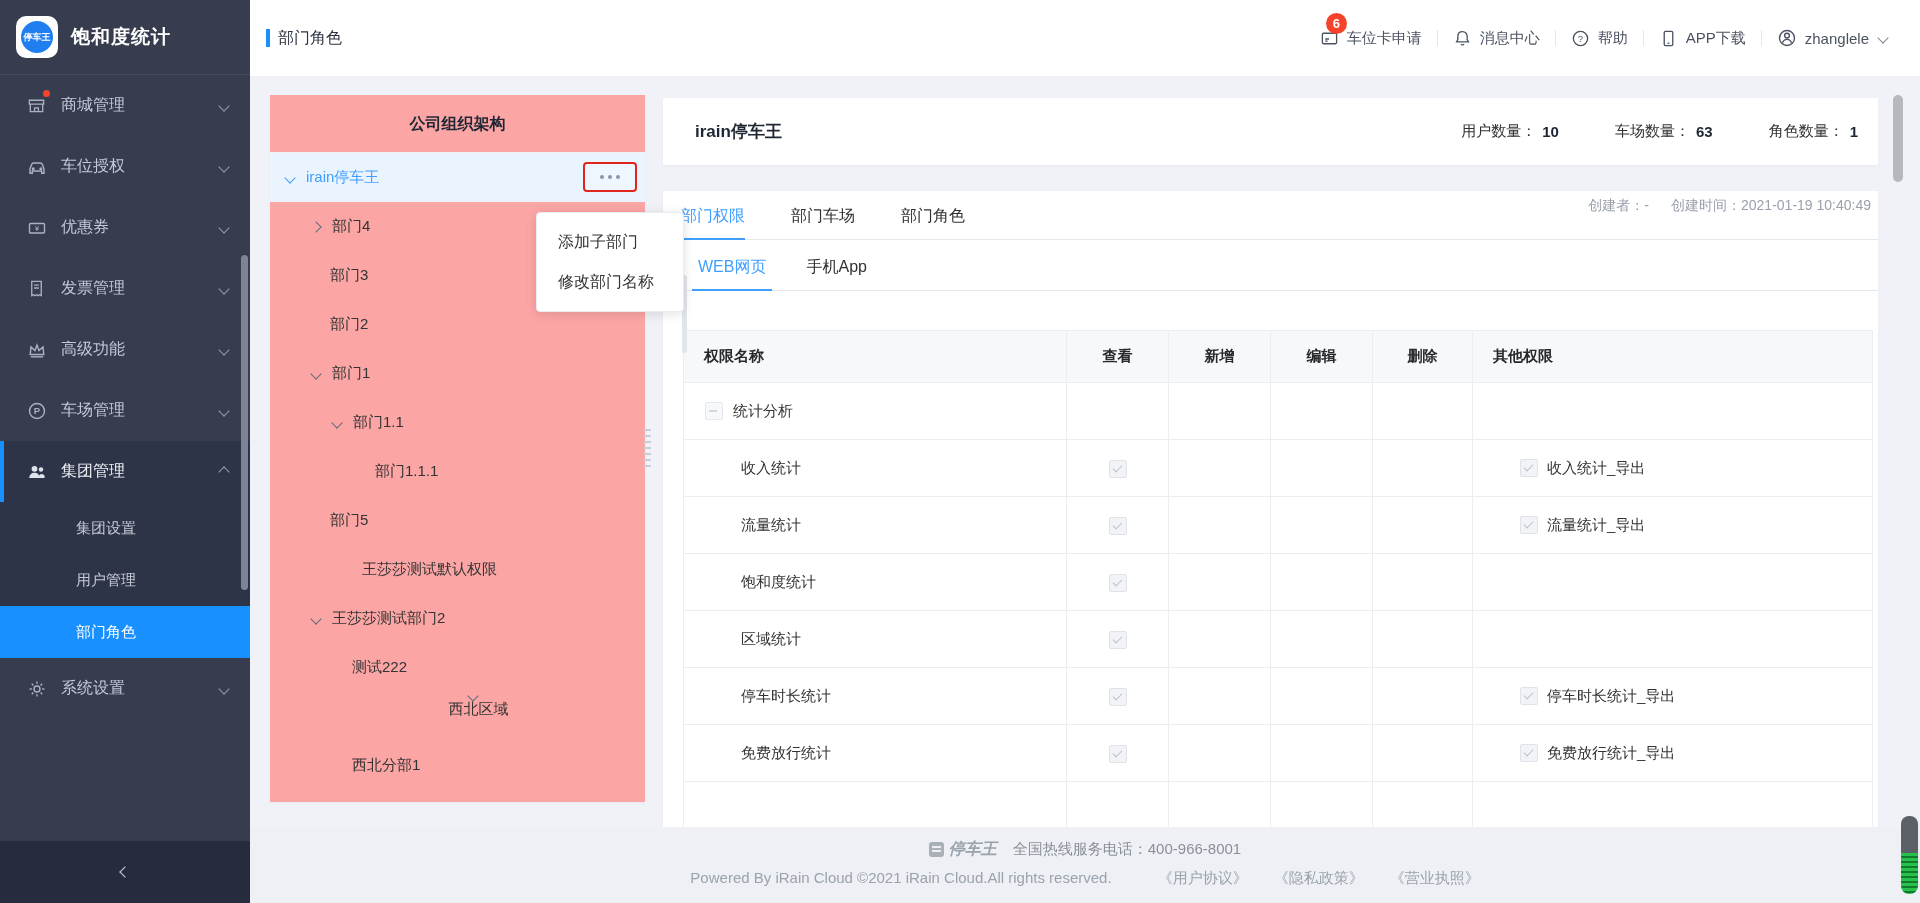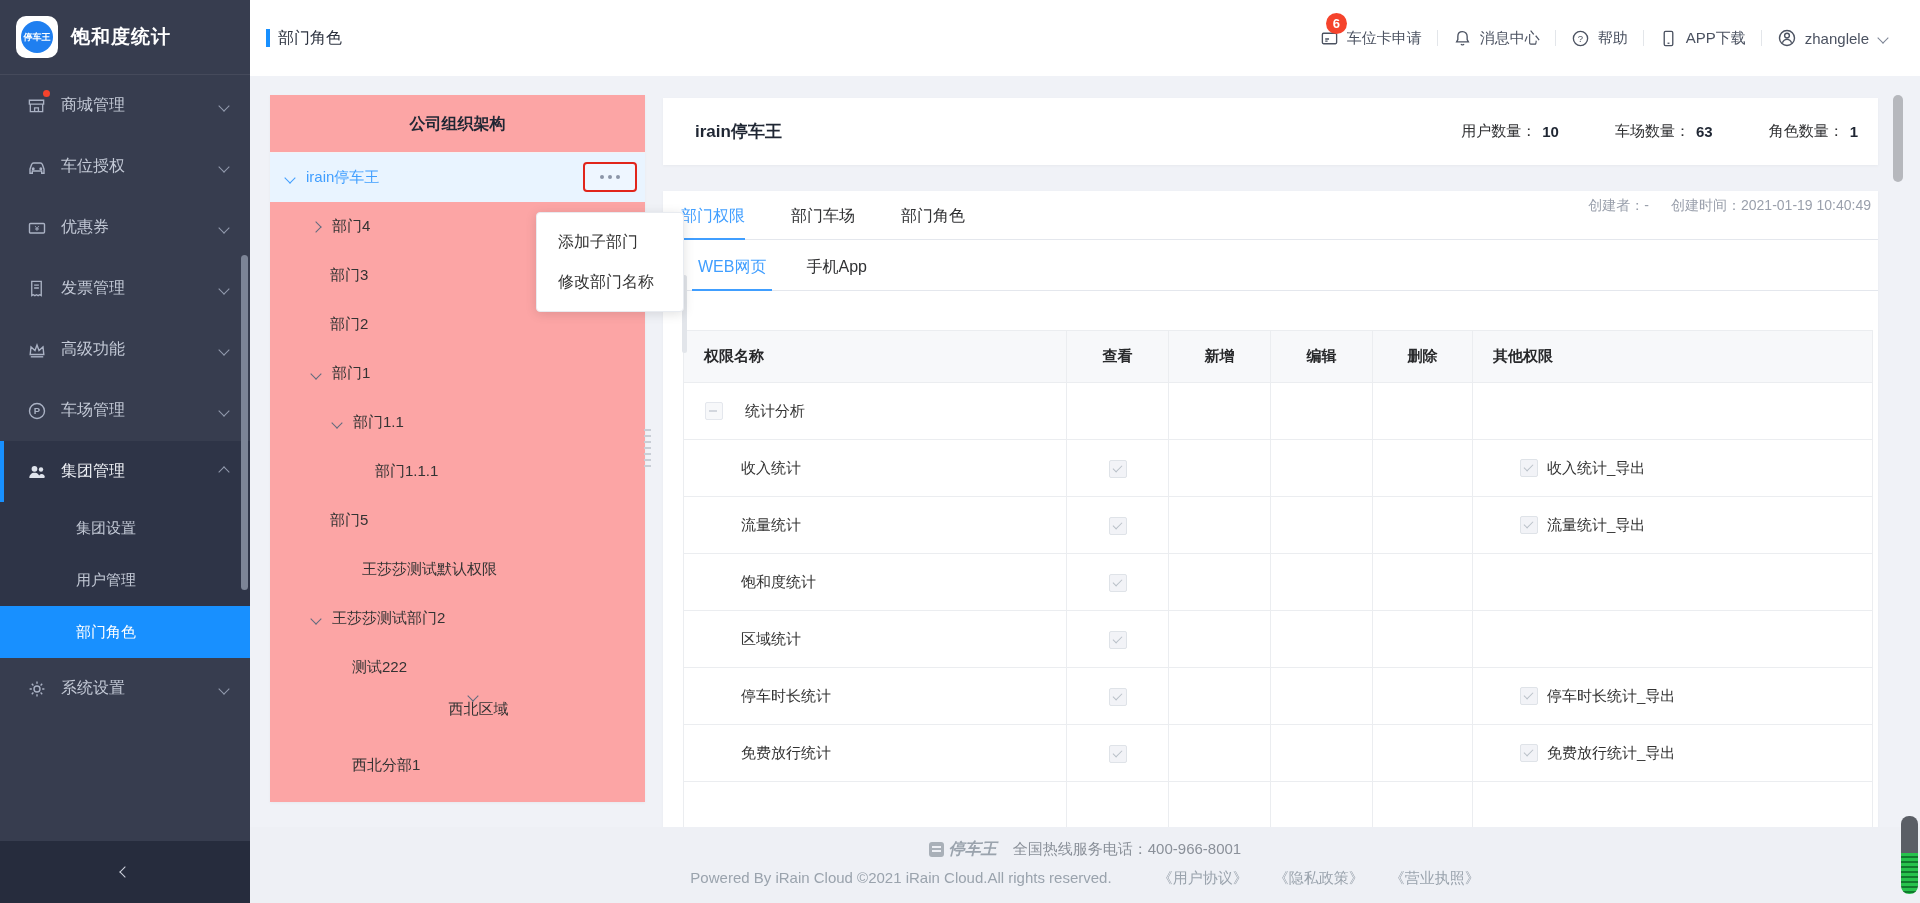--- a/index.html
+++ b/index.html
@@ -81,21 +81,21 @@
   .subtab.active{color:#409eff;}
   .subtab.active::after{content:"";position:absolute;left:-6px;right:-6px;bottom:-1px;height:2px;background:#409eff;}
 
   
   .perm-table{margin:39px 0 0 20px;width:1189px;border-collapse:collapse;table-layout:fixed;font-size:15px;}
   .perm-table th,.perm-table td{border:1px solid #ebedf0;box-sizing:border-box;}
   .perm-table th{background:#f7f8fa;height:52px;font-weight:bold;color:#28292b;text-align:center;}
   .perm-table th.t-name{text-align:left;padding-left:20px;}
   .perm-table th.t-other{text-align:left;padding-left:20px;}
   .perm-table td{height:57px;background:#fff;}
-  .nm{display:flex;align-items:center;gap:22px;padding-left:20px;}
+  .nm{display:flex;align-items:center;gap:10px;padding-left:20px;}
   .nm.child{padding-left:56px;}
   .cell-center{text-align:center;}
   .other-cell{display:flex;align-items:center;gap:9px;padding-left:46px;}
   .cb{display:inline-block;width:16px;height:16px;border:1px solid #dfe3e8;border-radius:2px;background:#fff;position:relative;vertical-align:middle;}
   .cb.chk{background:#f2f3f7;}
   .cb.chk::after{content:"";position:absolute;left:5px;top:2px;width:4px;height:8px;border-right:1.6px solid #b9c0c8;border-bottom:1.6px solid #b9c0c8;transform:rotate(45deg);}
   .cb.ind{background:#f7f8fa;border-color:#e4e7ed;}
   .cb.ind::after{content:"";position:absolute;left:3px;top:7px;width:8px;height:2px;background:#d3d7de;}
 
   

